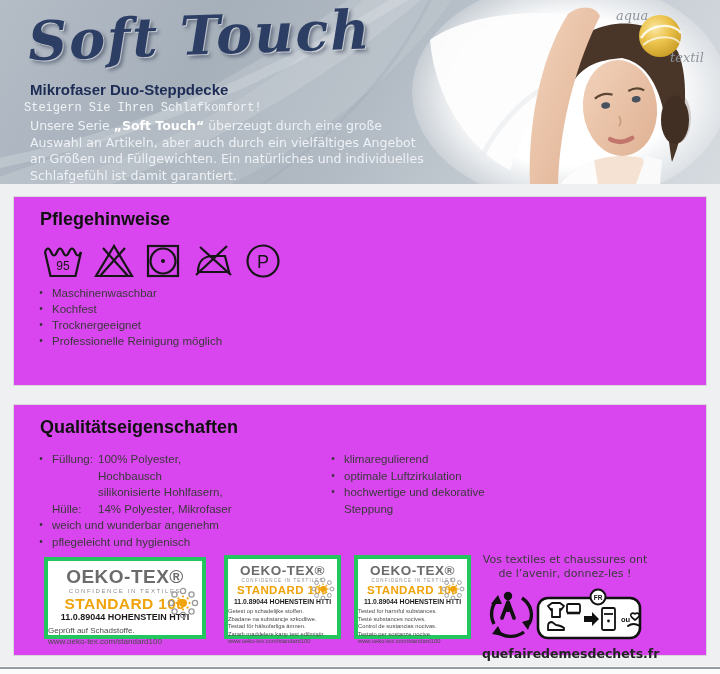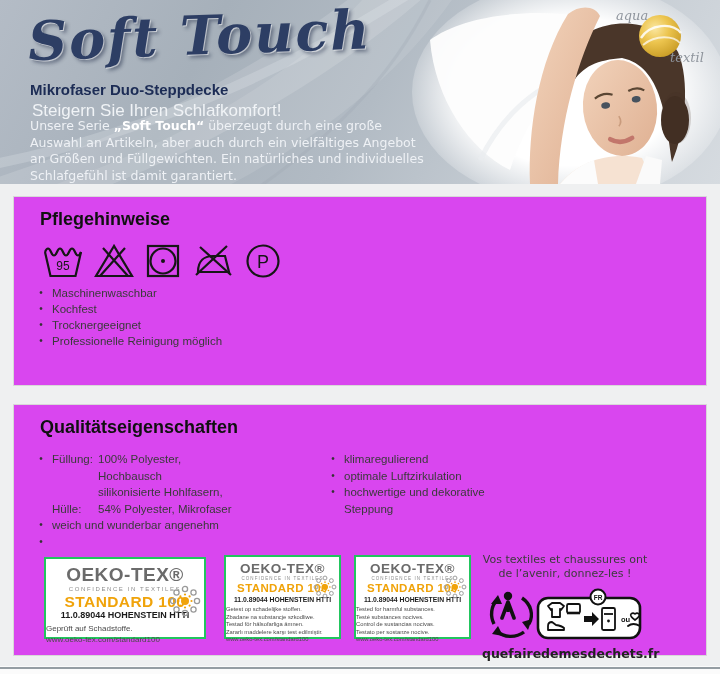--- a/index.html
+++ b/index.html
@@ -9,22 +9,22 @@
   
   .header{position:absolute;left:0;top:0;width:720px;height:184px;
     background:linear-gradient(118deg,#b4bcc6 0%,#a6b0ba 28%,#b2bbc4 52%,#c5ccd3 74%,#d6dbe0 100%);}
   .swoosh{position:absolute;left:0;top:0;width:100%;height:100%;}
   .brand-script{position:absolute;left:28px;top:2px;width:420px;
     font-family:"DejaVu Serif",serif;font-style:italic;font-weight:700;
     font-size:54px;color:#2d3e64;letter-spacing:2px;
     text-shadow:1px 1px 0 rgba(255,255,255,.55), 3px 3px 4px rgba(20,30,60,.45);
     transform:rotate(-2deg);}
   .product-title{position:absolute;left:30px;top:81px;font-size:15px;font-weight:700;color:#1c2c55;}
-  .subtitle{position:absolute;left:32px;top:101px;font-size:17px;color:#f0f3f6;
-    font-family:Liberation Sans, sans-serif;}
+  .subtitle{position:absolute;left:24px;top:101px;font-size:12px;color:#f0f3f6;
+    font-family:Liberation Mono, monospace;}
   .desc{position:absolute;left:30px;top:118px;width:398px;font-size:12.5px;line-height:16.5px;
     color:#eef1f5;font-family:"DejaVu Sans",sans-serif;}
   .desc b{color:#ffffff;}
   .photo{position:absolute;right:0;top:0;}
   .aqua-logo{position:absolute;right:8px;top:4px;}
 
   
   .card{position:absolute;left:13px;width:694px;background:#d946ef;border:1px solid #d8d8d8;box-sizing:border-box;}
   .card-care{top:196px;height:190px;}
   .card-quality{top:404px;height:252px;}
@@ -41,21 +41,21 @@
 
   
   .qcol-left{position:absolute;left:16px;top:46px;width:300px;}
   .qrow{display:flex;font-size:11.5px;line-height:16.5px;color:#3a3a3a;}
   .qrow .b{width:22px;text-align:center;color:#333;font-size:10px;line-height:16.5px;}
   .qrow .lab{width:46px;}
   .qrow .val{flex:1;}
   .qcol-right{position:absolute;left:308px;top:46px;width:180px;}
 
   
-  .badge{position:absolute;background:#fff;border:2px solid #22c55e;box-sizing:border-box;text-align:center;}
+  .badge{position:absolute;background:#fff;border:4px solid #22c55e;box-sizing:border-box;text-align:center;}
   .badge .brand{font-weight:700;color:#6b6b6b;letter-spacing:.5px;}
   .badge .conf{color:#8d8d8d;letter-spacing:1.6px;}
   .badge .std{font-weight:700;color:#f0a30a;letter-spacing:.4px;}
   .badge .cert{font-weight:700;color:#1b1b1b;}
   .badge .lines{text-align:left;color:#4a4a4a;}
   .badge .flower{position:absolute;}
   .badge-lg{left:30px;top:152px;width:162px;height:82px;padding-top:6px;}
   .badge-lg .brand{font-size:19px;line-height:20px;}
   .badge-lg .conf{font-size:6px;line-height:8px;}
   .badge-lg .std{font-size:15.5px;line-height:17px;}
@@ -216,28 +216,29 @@
           <span class="val">Hochbausch</span>
         </div>
       <div class="qrow">
           <span class="b"></span>
           <span class="lab"></span>
           <span class="val">silikonisierte Hohlfasern,</span>
         </div>
       <div class="qrow">
           <span class="b"></span>
           <span class="lab">Hülle:</span>
-          <span class="val">54% Polyester, Mikrofaser</span>
+          <span class="val">14% Polyester, Mikrofaser</span>
         </div>
       <div class="qrow">
           <span class="b">•</span>
           <span>weich und wunderbar angenehm</span>
         </div>
       <div class="qrow">
           <span class="b">•</span>
+          <span>pflegeleicht und hygienisch</span>
         </div>
     </div>
 
     <div class="qcol-right">
       <div class="qrow">
           <span class="b">•</span>
           <span>klimaregulierend</span>
         </div>
       <div class="qrow">
           <span class="b">•</span>

